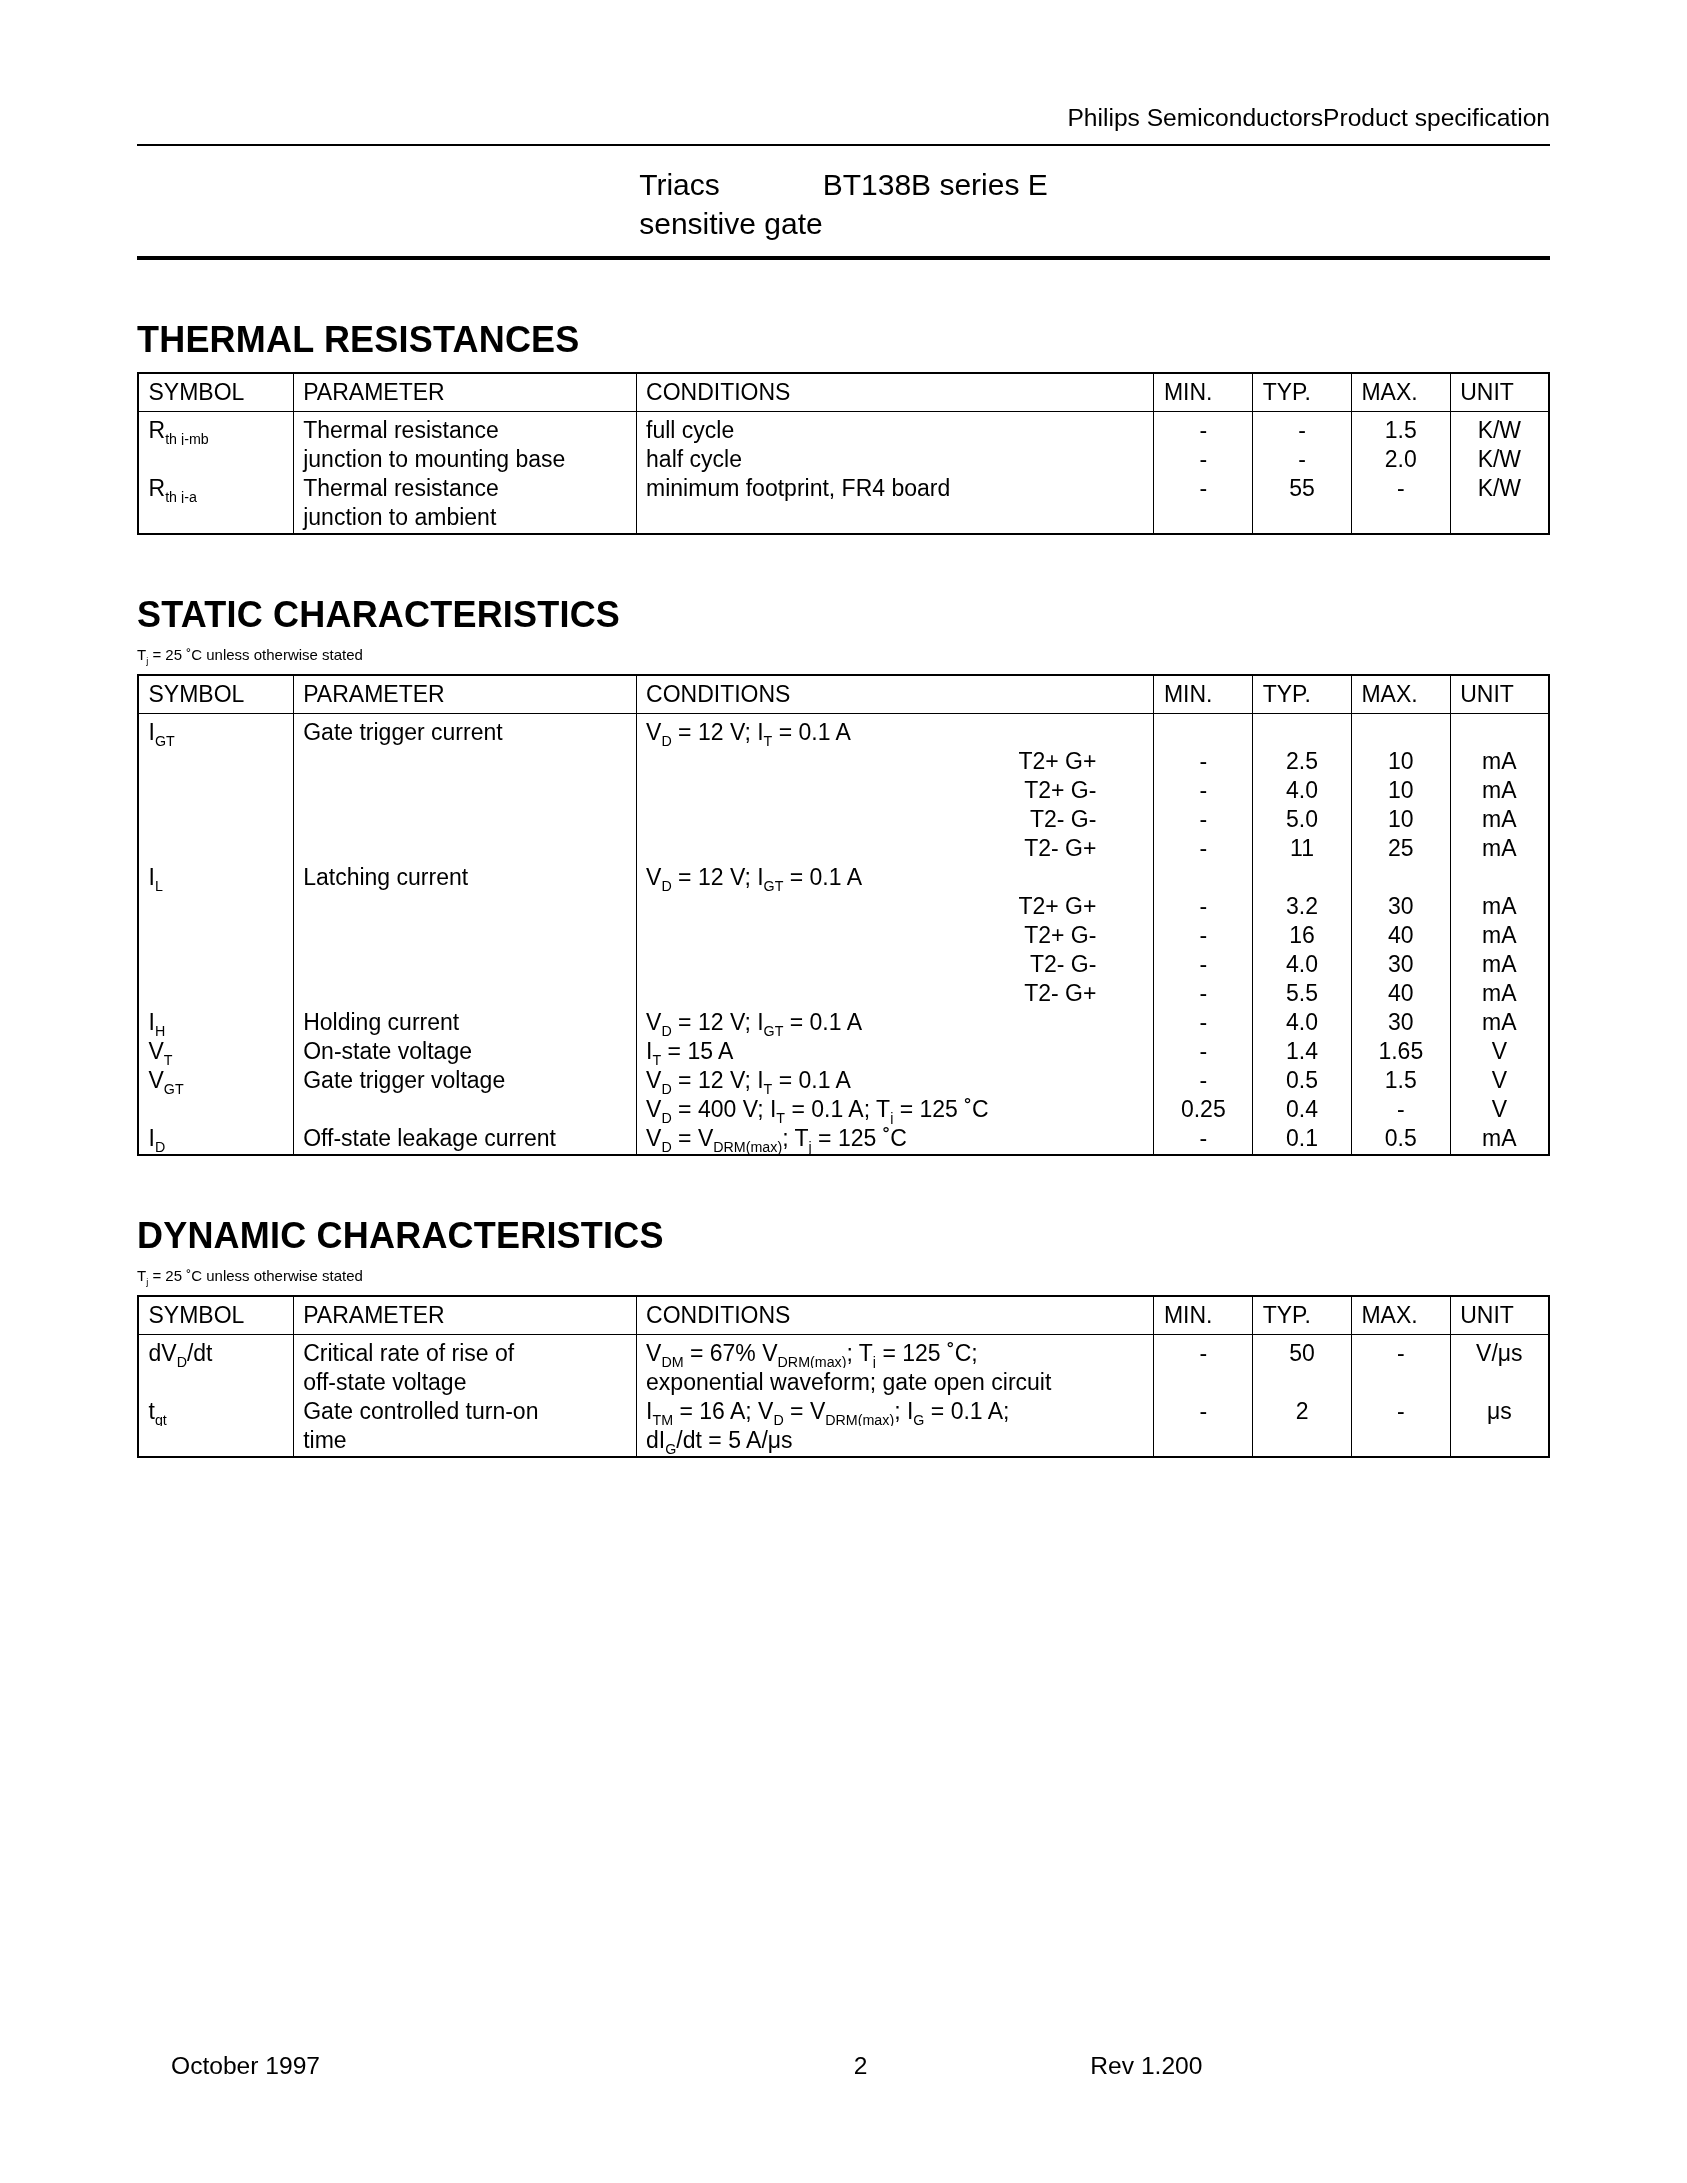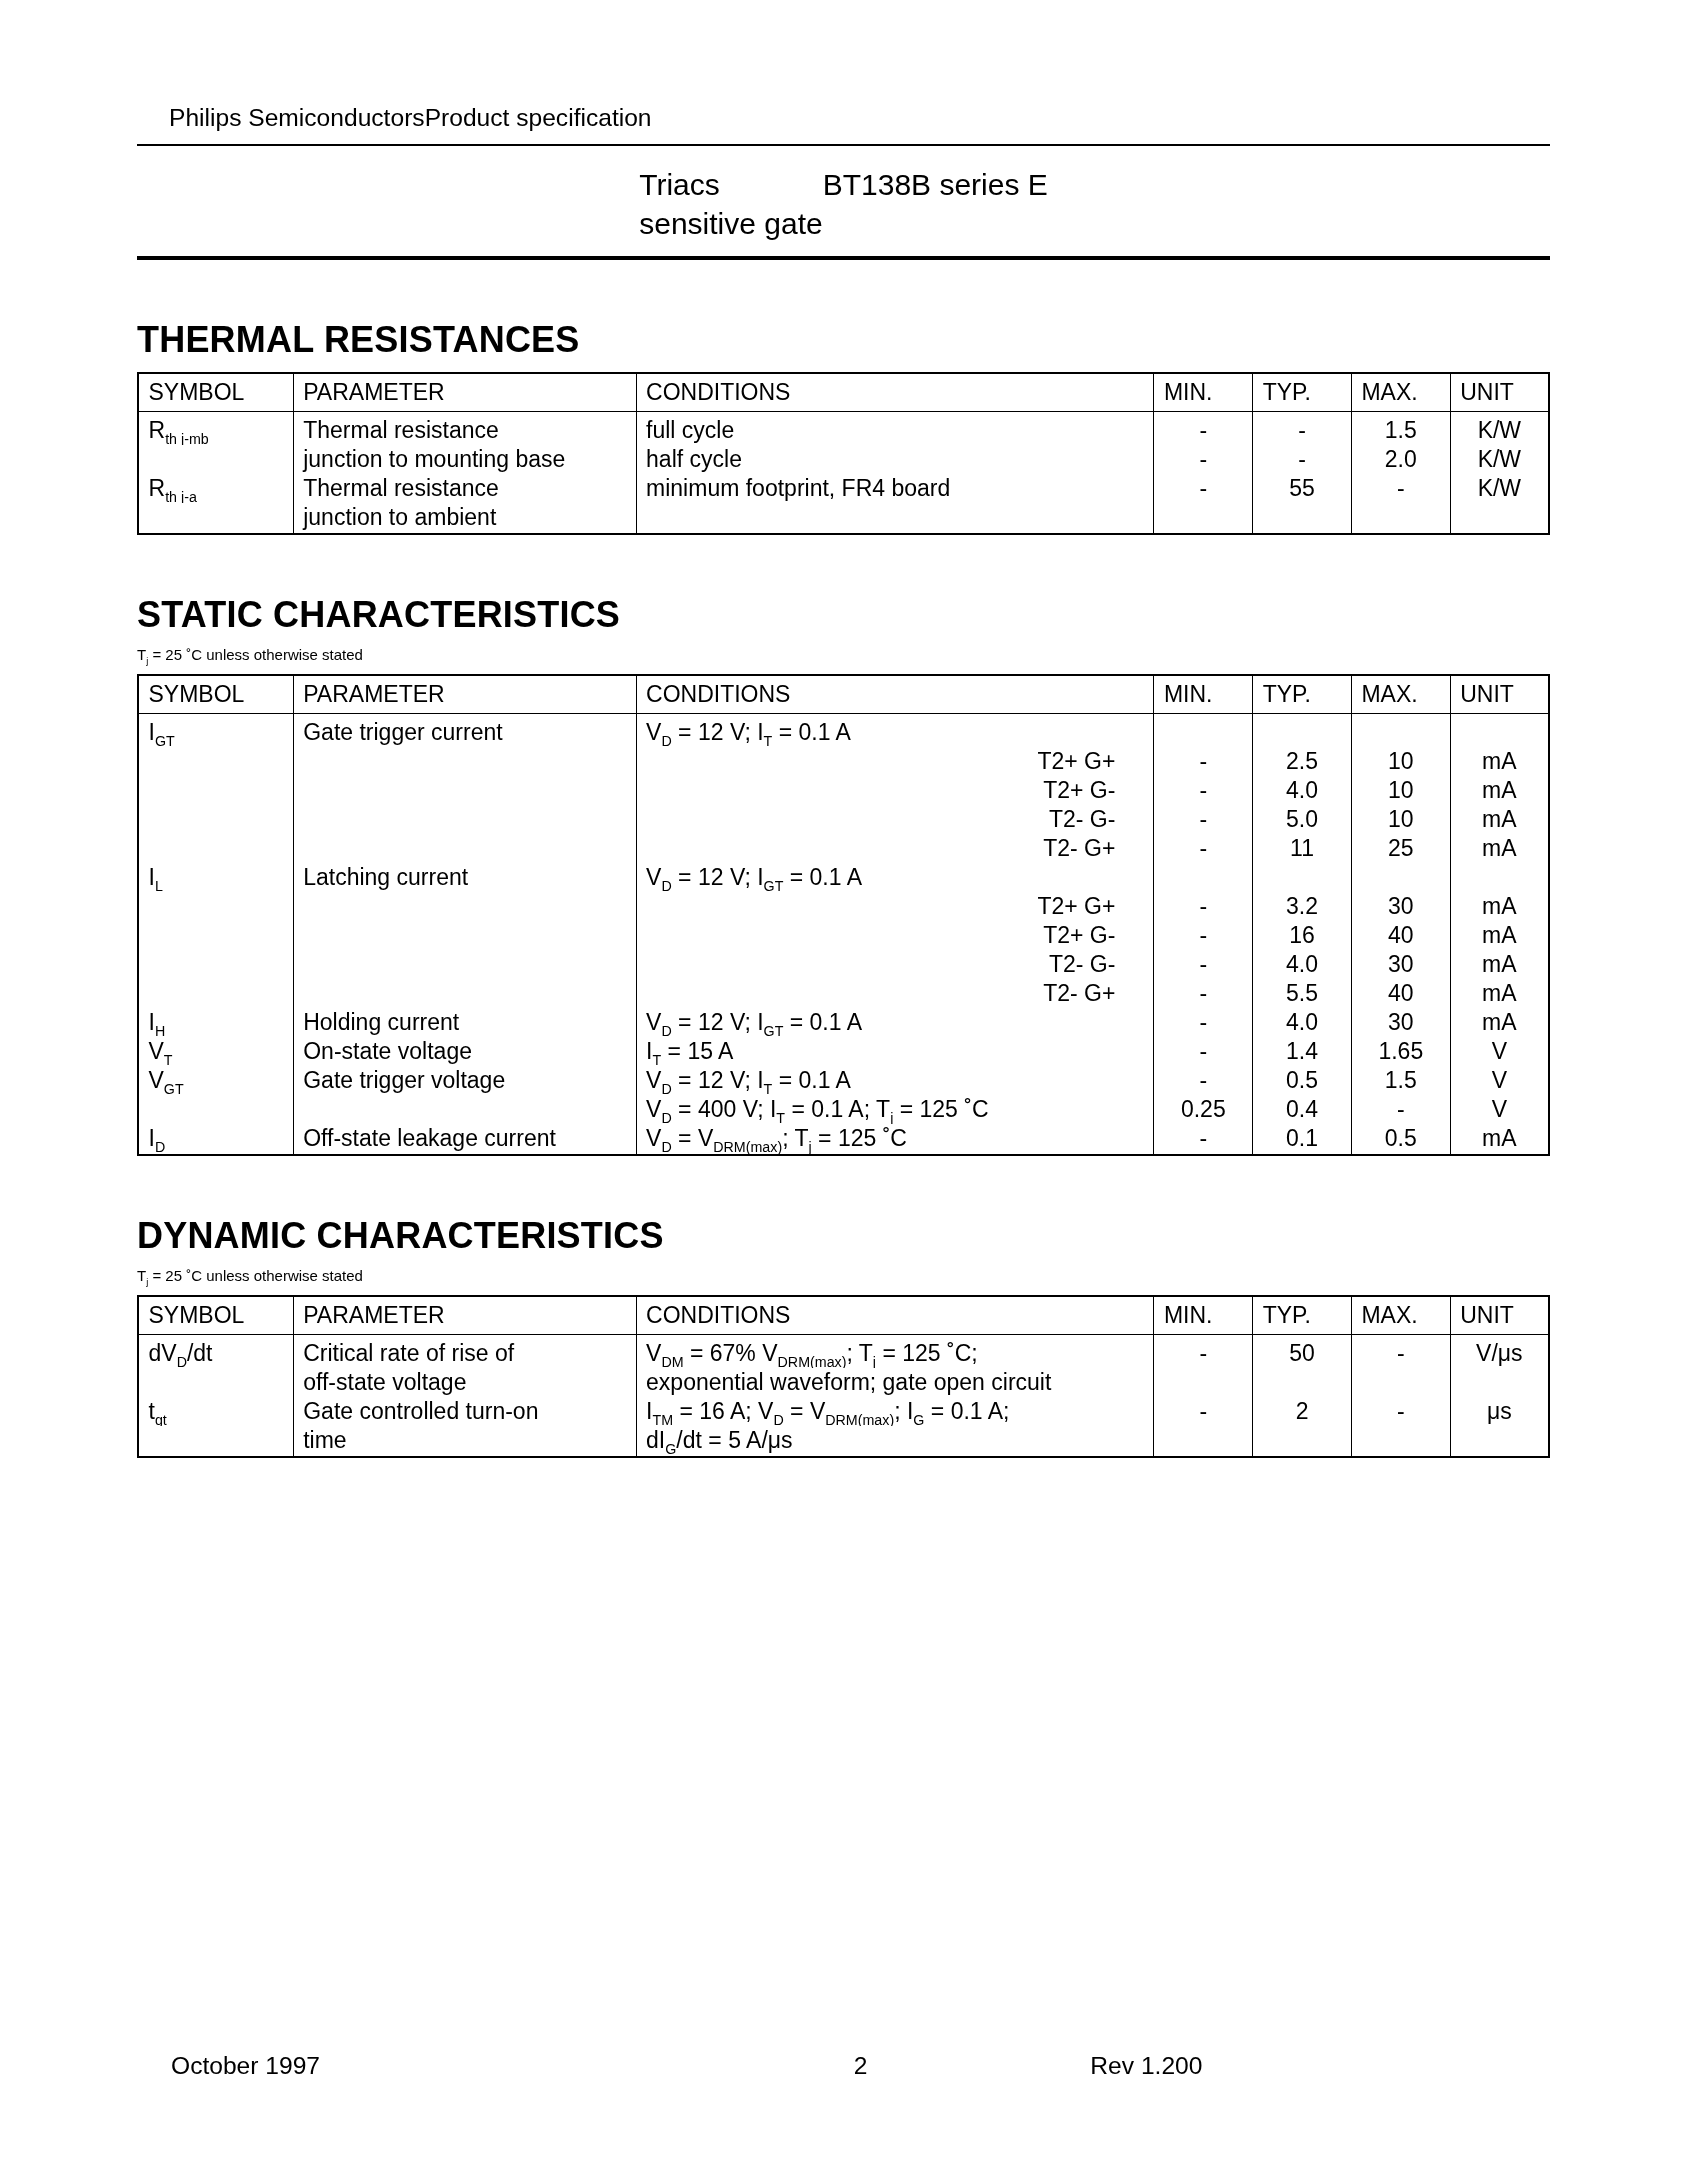--- a/index.html
+++ b/index.html
@@ -4,37 +4,37 @@
 <title>Datasheet page</title>
 <style>
   * { margin:0; padding:0; box-sizing:border-box; }
   html, body { background:#ffffff; }
   body {
     width:1687px; height:2183px; position:relative; overflow:hidden;
     font-family:"Liberation Sans","DejaVu Sans",sans-serif; color:#000;
   }
   .page { position:absolute; inset:0; padding:103px 137px 0 137px; }
 
-  .hdr-row { display:flex; justify-content:flex-start; font-size:24.6px; line-height:30px;margin-left:32px; }
+  .hdr-row { display:flex; justify-content:flex-end; font-size:24.6px; line-height:30px;margin-left:32px; }
   .rule-thin { height:2.4px; background:#000; margin-top:11px; }
   .title-row { display:flex; justify-content:center; align-items:flex-start; margin-top:19px; }
   .doc-title { font-size:30px; line-height:39px; }
   .part-no { font-size:30px; line-height:39px; }
   .rule-thick { height:4px; background:#000; margin-top:12.7px; }
 
   .section-title { font-size:36px; font-weight:bold; margin-top:59px; letter-spacing:0.2px; }
   .note { font-size:15px; margin-top:9.5px; }
 
   table.spec { width:100%; border-collapse:collapse; table-layout:fixed; margin-top:11px; border:2.4px solid #000; }
   table.spec th, table.spec td { border-left:1.6px solid #000; font-size:23px; vertical-align:top; overflow:hidden; }
   table.spec th:first-child, table.spec td:first-child { border-left:none; }
   table.spec thead th { font-weight:normal; text-align:left; padding:4.8px 9.5px 5.6px 9.5px; border-bottom:1.6px solid #000; }
   table.spec td { padding:0 9.5px; line-height:29px; }
   table.spec td.num { text-align:center; padding:0 3.2px; }
-  table.spec td.ta-r { text-align:right; padding-right:38px; }
+  table.spec td.ta-r { text-align:right; padding-right:57px; }
   table.spec tbody tr.first td { padding-top:4px; }
   table.spec tbody tr.last td { padding-bottom:1px; }
   sub { font-size:62%; line-height:0; }
 
   col.c-sym  { width:11%;   }
   col.c-par  { width:24.3%; }
   col.c-cond { width:36.7%; }
   col.c-min  { width:7%;    }
   col.c-typ  { width:7%;    }
   col.c-max  { width:7%;    }

